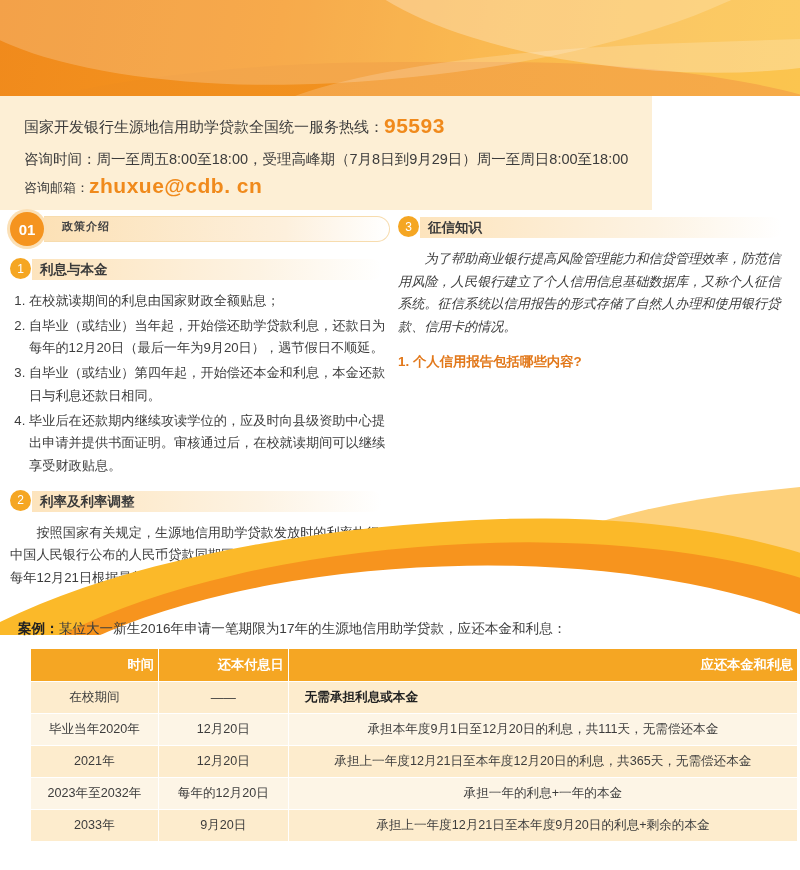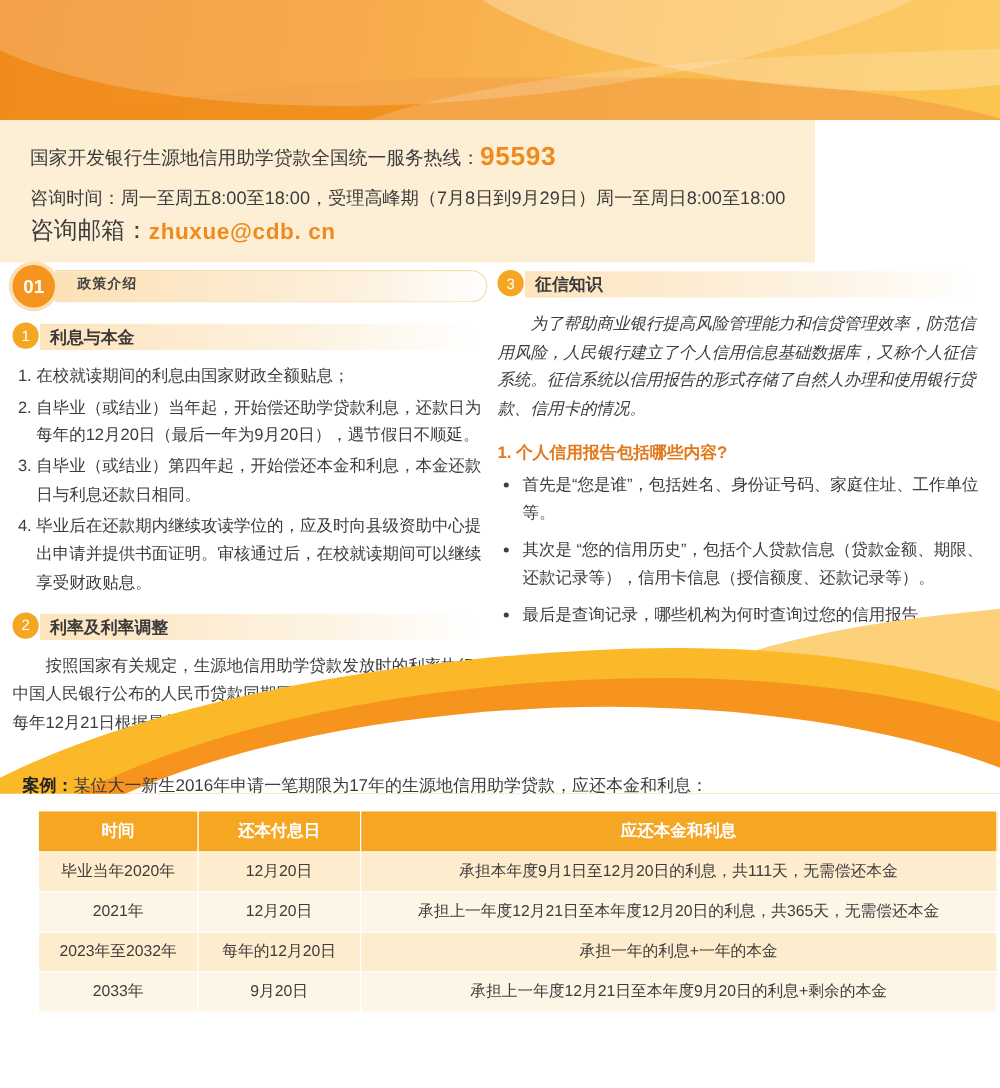--- a/index.html
+++ b/index.html
@@ -45,23 +45,23 @@
     position:absolute; left:0; top:96px; width:652px; height:114px;
     background: #fdefd5;
     padding: 14px 0 0 24px;
   }
   .hotline .row { color:#3b3b3b; font-size:14.5px; line-height:1.55; }
   .hotline .row.first { margin-bottom: 5px; font-size:15px; }
   .hotline .num {
     color:#f08a1c; font-size:21px; font-weight:bold; letter-spacing:0.5px;
     vertical-align: -1px;
   }
-  .hotline .mail-label { font-size:19px; }
+  .hotline .mail-label { font-size:13px; }
   .hotline .mail {
-    color:#f08a1c; font-size:18px; font-weight:bold; letter-spacing:0.5px;
+    color:#f08a1c; font-size:21px; font-weight:bold; letter-spacing:0.5px;
     vertical-align:-1px;
   }
   
   .columns {
     position:absolute; left:0; top:212px; width:688px; height:400px;
   }
   .col { position:absolute; top:0; }
   .col-left { left:10px; width:380px; }
   .col-right { left:398px; width:392px; }
 
@@ -137,21 +137,21 @@
   
   .case {
     position:absolute; left:0; top:620px; width:800px;
     padding: 0 16px;
   }
   .case-line { font-size:13.6px; color:#3c3c3c; margin: 0 0 10px 2px; }
   .case-line b { color:#222; }
   table.sched { width:768px; border-collapse: collapse; margin-left:14px; }
   table.sched th {
     background:#f5a623; color:#ffffff; font-size:13.2px; font-weight:bold;
-    padding:7px 4px; border:1px solid #ffffff; text-align:center;
+    padding:7px 4px; border:1px solid #ffffff; text-align:right;
   }
   table.sched td {
     font-size:12.6px; color:#3c3c3c; padding:7px 6px;
     border:1px solid #ffffff; text-align:center; background:#fdf0d8;
   }
   table.sched tr:nth-child(odd) td { background:#fdeccd; }
   table.sched tr:nth-child(even) td { background:#fdf5e6; }
   table.sched td.bold { font-weight:bold; color:#222; text-align:left; padding-left:16px; }
   .c1 { width:128px; }
   .c2 { width:130px; }
@@ -221,25 +221,20 @@
     <div class="subhead" style="margin-top:4px;">
       <div class="bar"></div>
       <div class="num">3</div>
       <div class="t">征信知识</div>
     </div>
 
     <p class="indent body-text" style="margin-top:8px;font-style:italic;">为了帮助商业银行提高风险管理能力和信贷管理效率，防范信用风险，人民银行建立了个人信用信息基础数据库，又称个人征信系统。征信系统以信用报告的形式存储了自然人办理和使用银行贷款、信用卡的情况。</p>
 
     <div class="qtitle">1. 个人信用报告包括哪些内容?</div>
 
-    <ul class="bullets body-text">
-      <li>首先是“您是谁”，包括姓名、身份证号码、家庭住址、工作单位等。</li>
-      <li>其次是 “您的信用历史”，包括个人贷款信息（贷款金额、期限、还款记录等），信用卡信息（授信额度、还款记录等）。</li>
-      <li>最后是查询记录，哪些机构为何时查询过您的信用报告。</li>
-    </ul>
   </div>
 </div>
 
 <div class="wave">
   <div class="wsmall"></div>
   <div class="w1"></div>
   <div class="w2"></div>
   <div class="w3"></div>
 </div>
 
@@ -251,20 +246,25 @@
   <table class="sched">
     <thead>
       <tr>
         <th class="c1">时间</th>
         <th class="c2">还本付息日</th>
         <th class="c3">应还本金和利息</th>
       </tr>
     </thead>
     <tbody>
       <tr>
+        <td>在校期间</td>
+        <td>——</td>
+        <td class="bold">无需承担利息或本金</td>
+      </tr>
+      <tr>
         <td>毕业当年2020年</td>
         <td>12月20日</td>
         <td>承担本年度9月1日至12月20日的利息，共111天，无需偿还本金</td>
       </tr>
       <tr>
         <td>2021年</td>
         <td>12月20日</td>
         <td>承担上一年度12月21日至本年度12月20日的利息，共365天，无需偿还本金</td>
       </tr>
       <tr>

